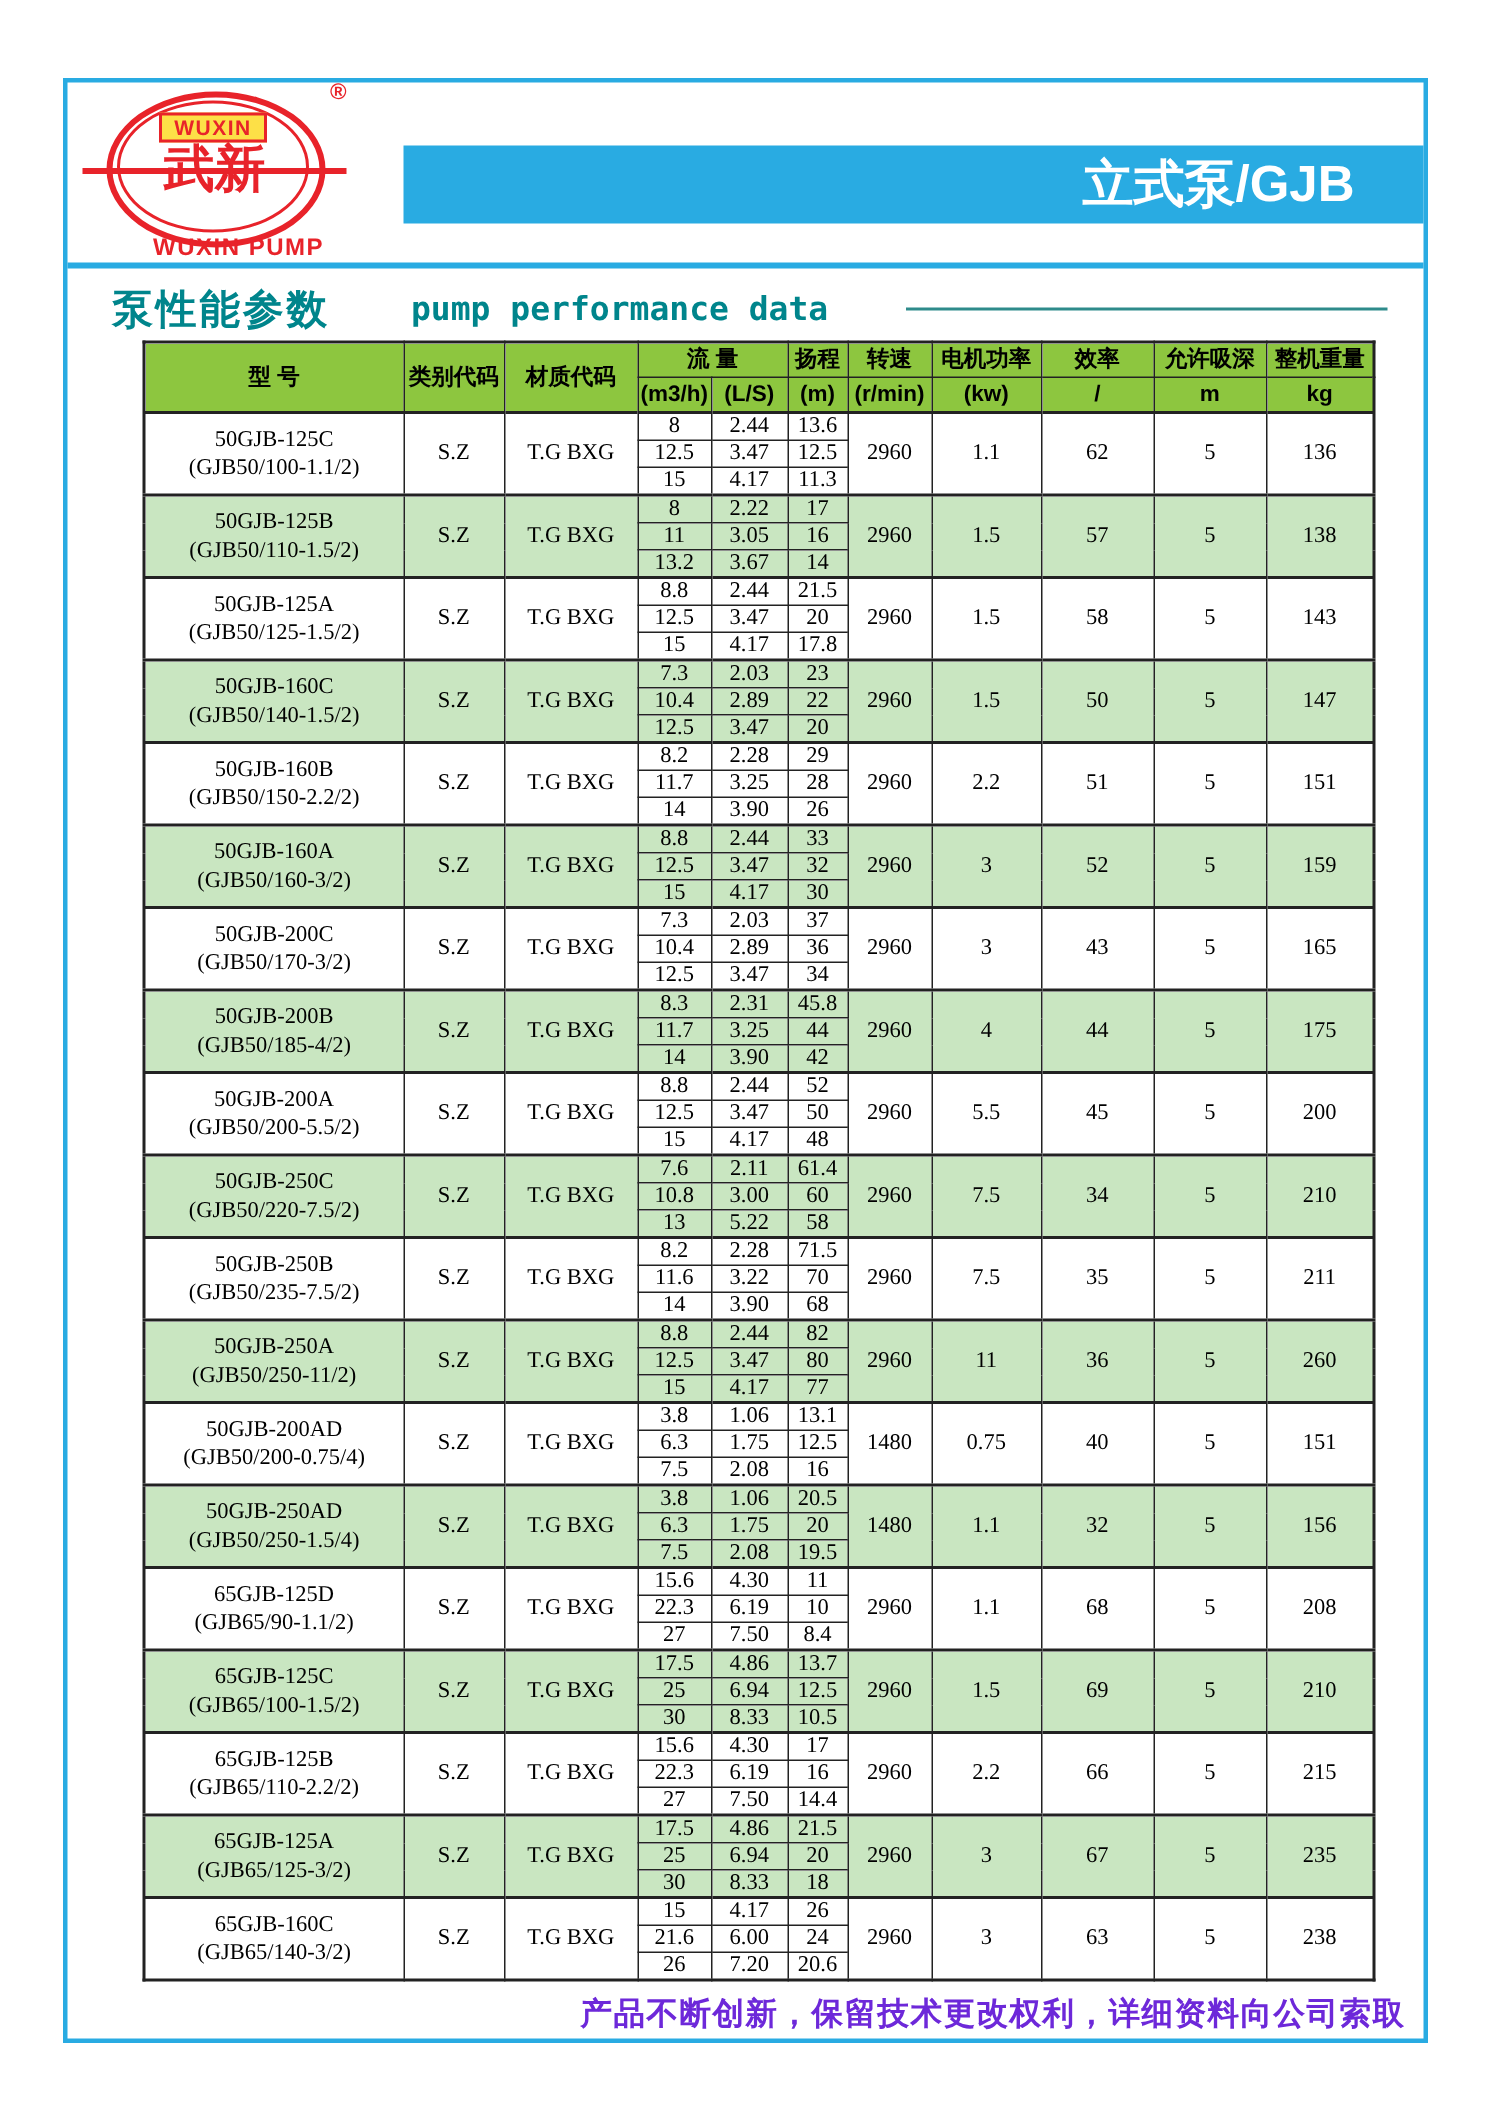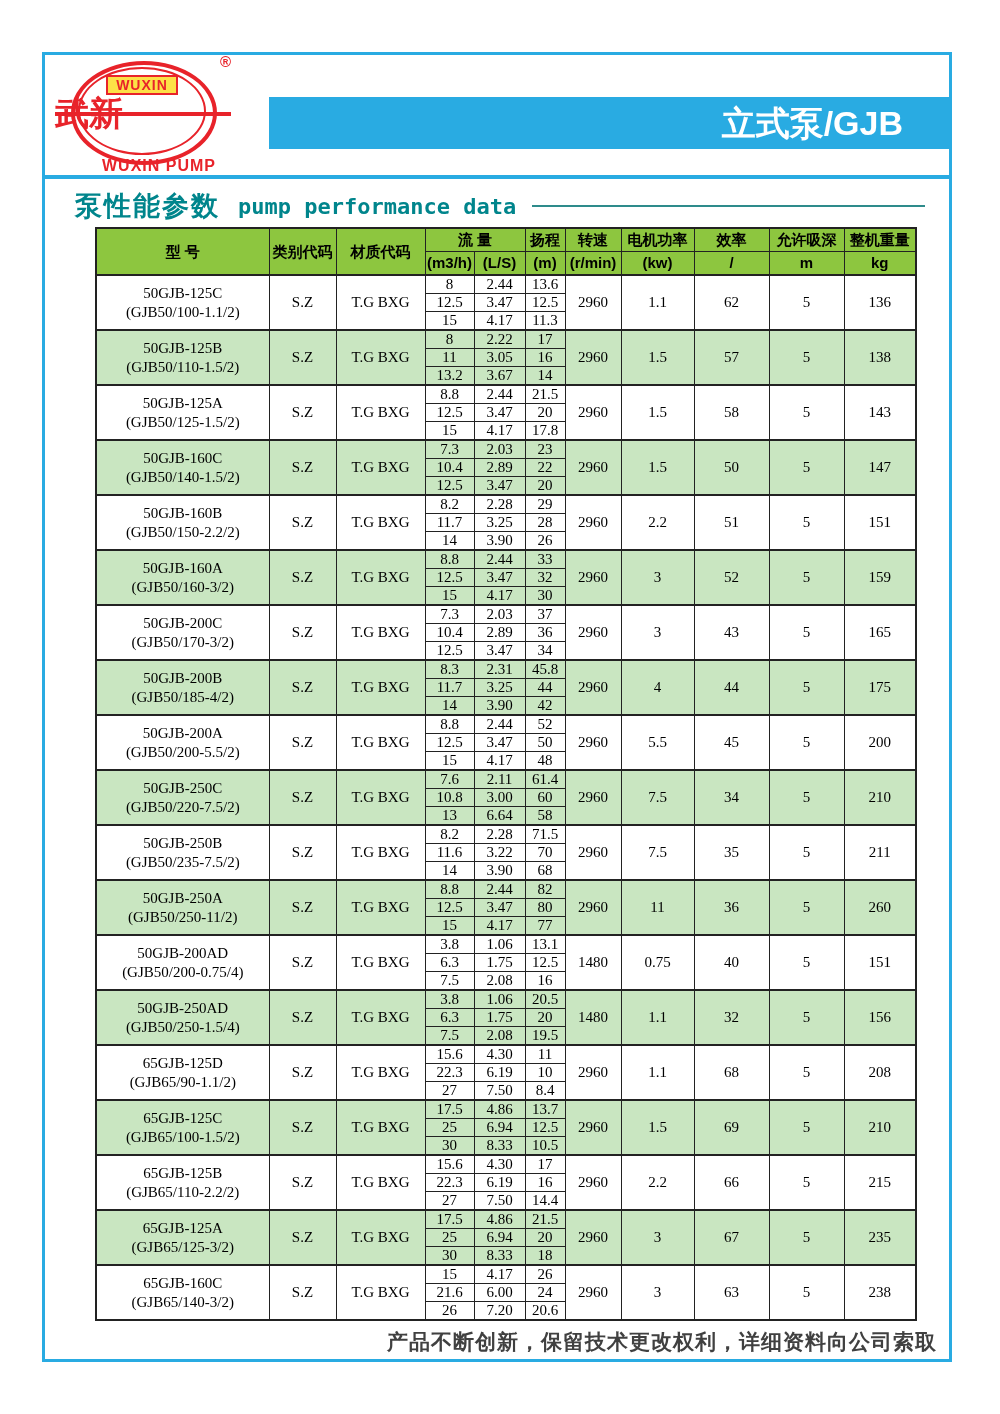--- a/index.html
+++ b/index.html
@@ -10,52 +10,52 @@
   
   .logo-block{position:absolute;left:10px;top:2px;width:180px;height:118px;}
   .logo-ellipse-outer{position:absolute;left:16px;top:4px;width:138px;height:96px;
         border:4px solid #E8232A;border-radius:50%;}
   .logo-ellipse-inner{position:absolute;left:23px;top:10px;width:124px;height:84px;
         border:2px solid #E8232A;border-radius:50%;}
   .logo-line{position:absolute;left:0;top:55px;width:176px;height:4px;background:#E8232A;}
   .logo-box-en{position:absolute;left:51px;top:18px;width:72px;height:20px;box-sizing:border-box;
         border:2px solid #E8232A;background:#fde047;color:#E8232A;font-weight:bold;font-size:14px;
         line-height:16px;text-align:center;letter-spacing:1px;}
-  .logo-cn{position:absolute;left:0;top:38px;width:176px;text-align:left;color:#E8232A;
+  .logo-cn{position:absolute;left:0;top:38px;width:176px;text-align:center;color:#E8232A;
         font-weight:bold;font-size:34px;line-height:36px;}
   .reg-mark{position:absolute;right:4px;top:-4px;color:#E8232A;font-size:15px;font-weight:bold;}
   .logo-caption{position:absolute;left:16px;top:100px;width:176px;text-align:center;color:#E8232A;
         font-weight:bold;font-size:16px;letter-spacing:1px;}
   
   .banner{position:absolute;left:212px;right:0;top:42px;height:52px;background:#29ABE2;
         color:#ffffff;font-weight:bold;font-size:34px;line-height:52px;text-align:right;
         padding-right:46px;box-sizing:border-box;margin-left:12px;}
   .header-divider{position:absolute;left:0;right:0;top:120px;height:4px;background:#29ABE2;}
   
   .title-row{position:absolute;left:30px;right:18px;top:132px;height:38px;display:flex;
-        align-items:center;color:#00858C;}
+        align-items:center;color:#00858C;gap:36px;}
   .title-cn{font-size:27px;font-weight:bold;letter-spacing:2px;}
   .title-en{font-size:22px;font-weight:bold;margin-left:18px;
         font-family:"DejaVu Sans Mono", monospace;}
   .title-rule{flex:1;height:2px;background:#2E8B8B;margin-left:16px;margin-right:6px;}
   
   .tbl-wrap{position:absolute;left:50px;top:172px;width:820px;}
   table.perf{border-collapse:collapse;table-layout:fixed;width:820px;border:2px solid #222;
         font-family:"Liberation Serif", serif;}
   table.perf th, table.perf td{border:1px solid #222;text-align:center;vertical-align:middle;
         padding:0 1px;overflow:hidden;}
   table.perf thead th{background:#8DC63F;font-family:"Liberation Sans", sans-serif;
         font-weight:bold;font-size:15px;height:22px;line-height:22px;}
   table.perf thead tr:last-child th{border-bottom:2px solid #222;}
   table.perf td{font-size:15px;height:17px;line-height:17px;background:#ffffff;}
   table.perf td.g{background:#C9E6C1;}
   table.perf tr.group-start td{border-top:2px solid #222;}
   td.model div{font-size:15px;line-height:19px;}
   
-  .footer-note{position:absolute;right:12px;bottom:3px;color:#404040;font-size:21px;
+  .footer-note{position:absolute;right:12px;bottom:3px;color:#6d28d9;font-size:21px;
         font-weight:bold;letter-spacing:1px;}
 </style>
 </head>
 <body>
 
 <div id="canvas">
   <div class="page">
 
     <div class="logo-block">
       <div class="logo-line"></div>
@@ -366,21 +366,21 @@
               <td rowspan="3" class="g">5</td>
               <td rowspan="3" class="g">210</td>
             </tr>
             <tr>
               <td class="g">10.8</td>
               <td class="g">3.00</td>
               <td class="g">60</td>
             </tr>
             <tr>
               <td class="g">13</td>
-              <td class="g">6.64</td>
+              <td class="g">5.22</td>
               <td class="g">58</td>
             </tr>
             <tr class="group-start">
               <td rowspan="3" class="model">
                 <div>50GJB-250B</div>
                 <div>(GJB50/235-7.5/2)</div>
               </td>
               <td rowspan="3">S.Z</td>
               <td rowspan="3">T.G BXG</td>
               <td>8.2</td>

